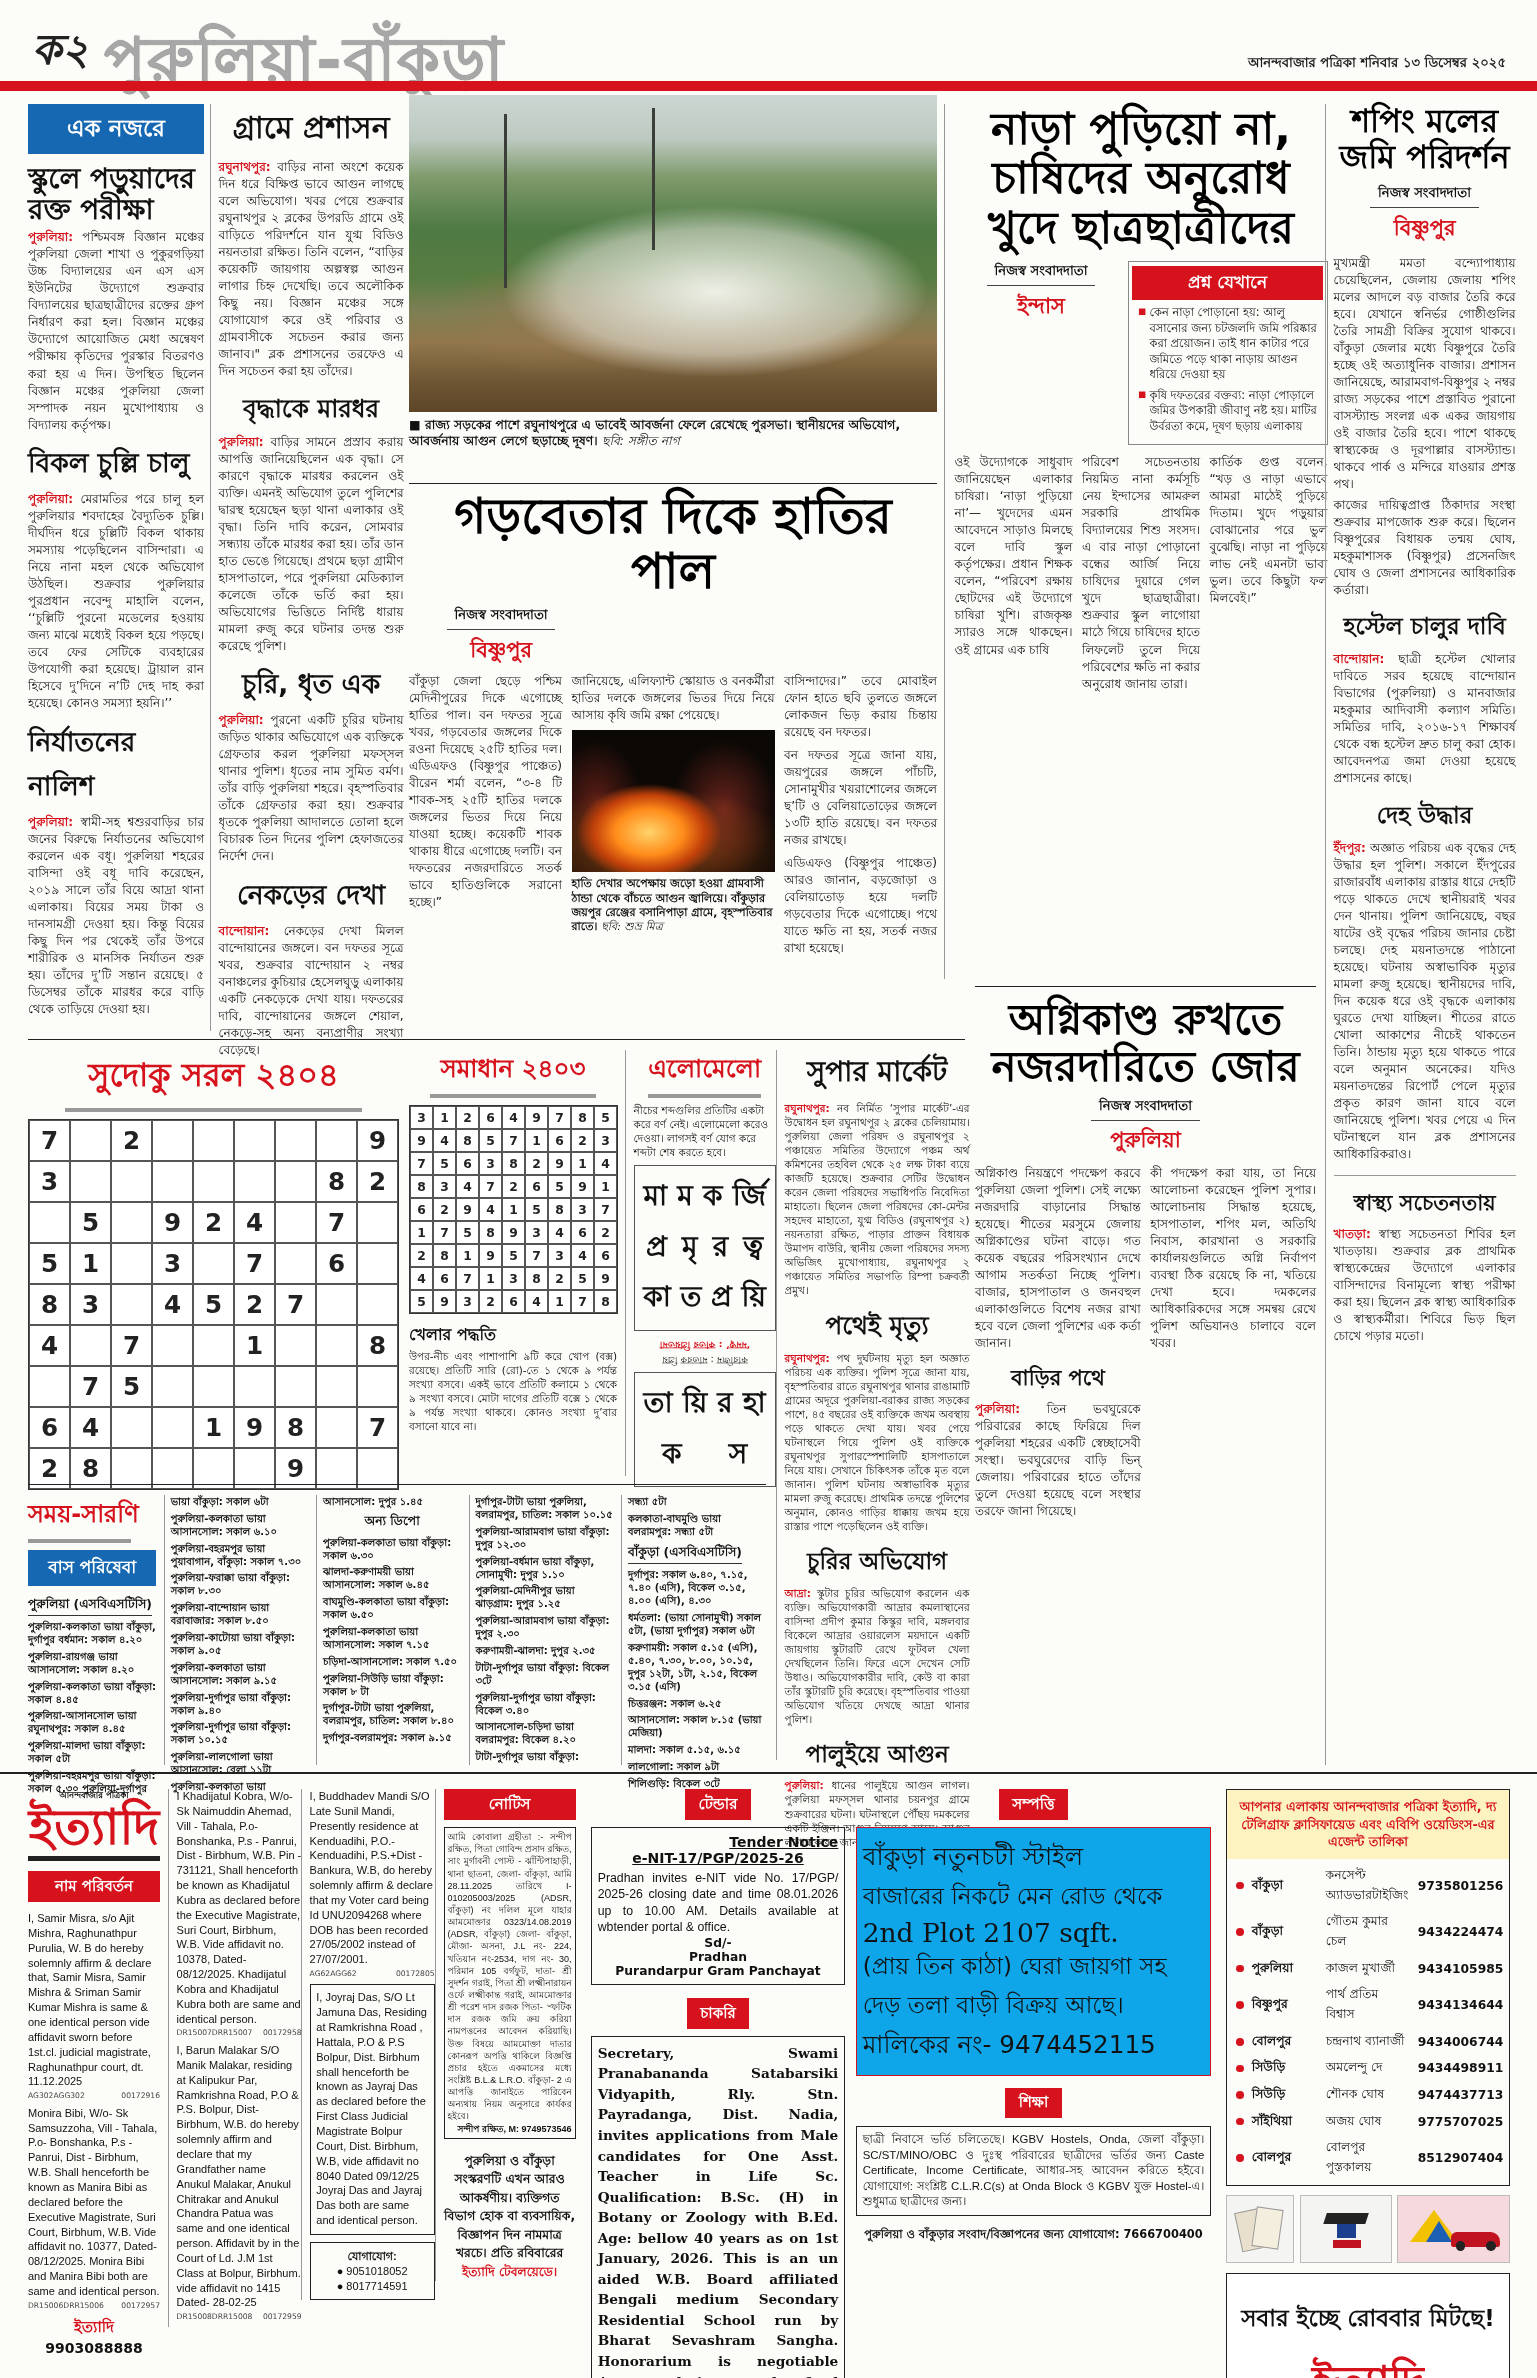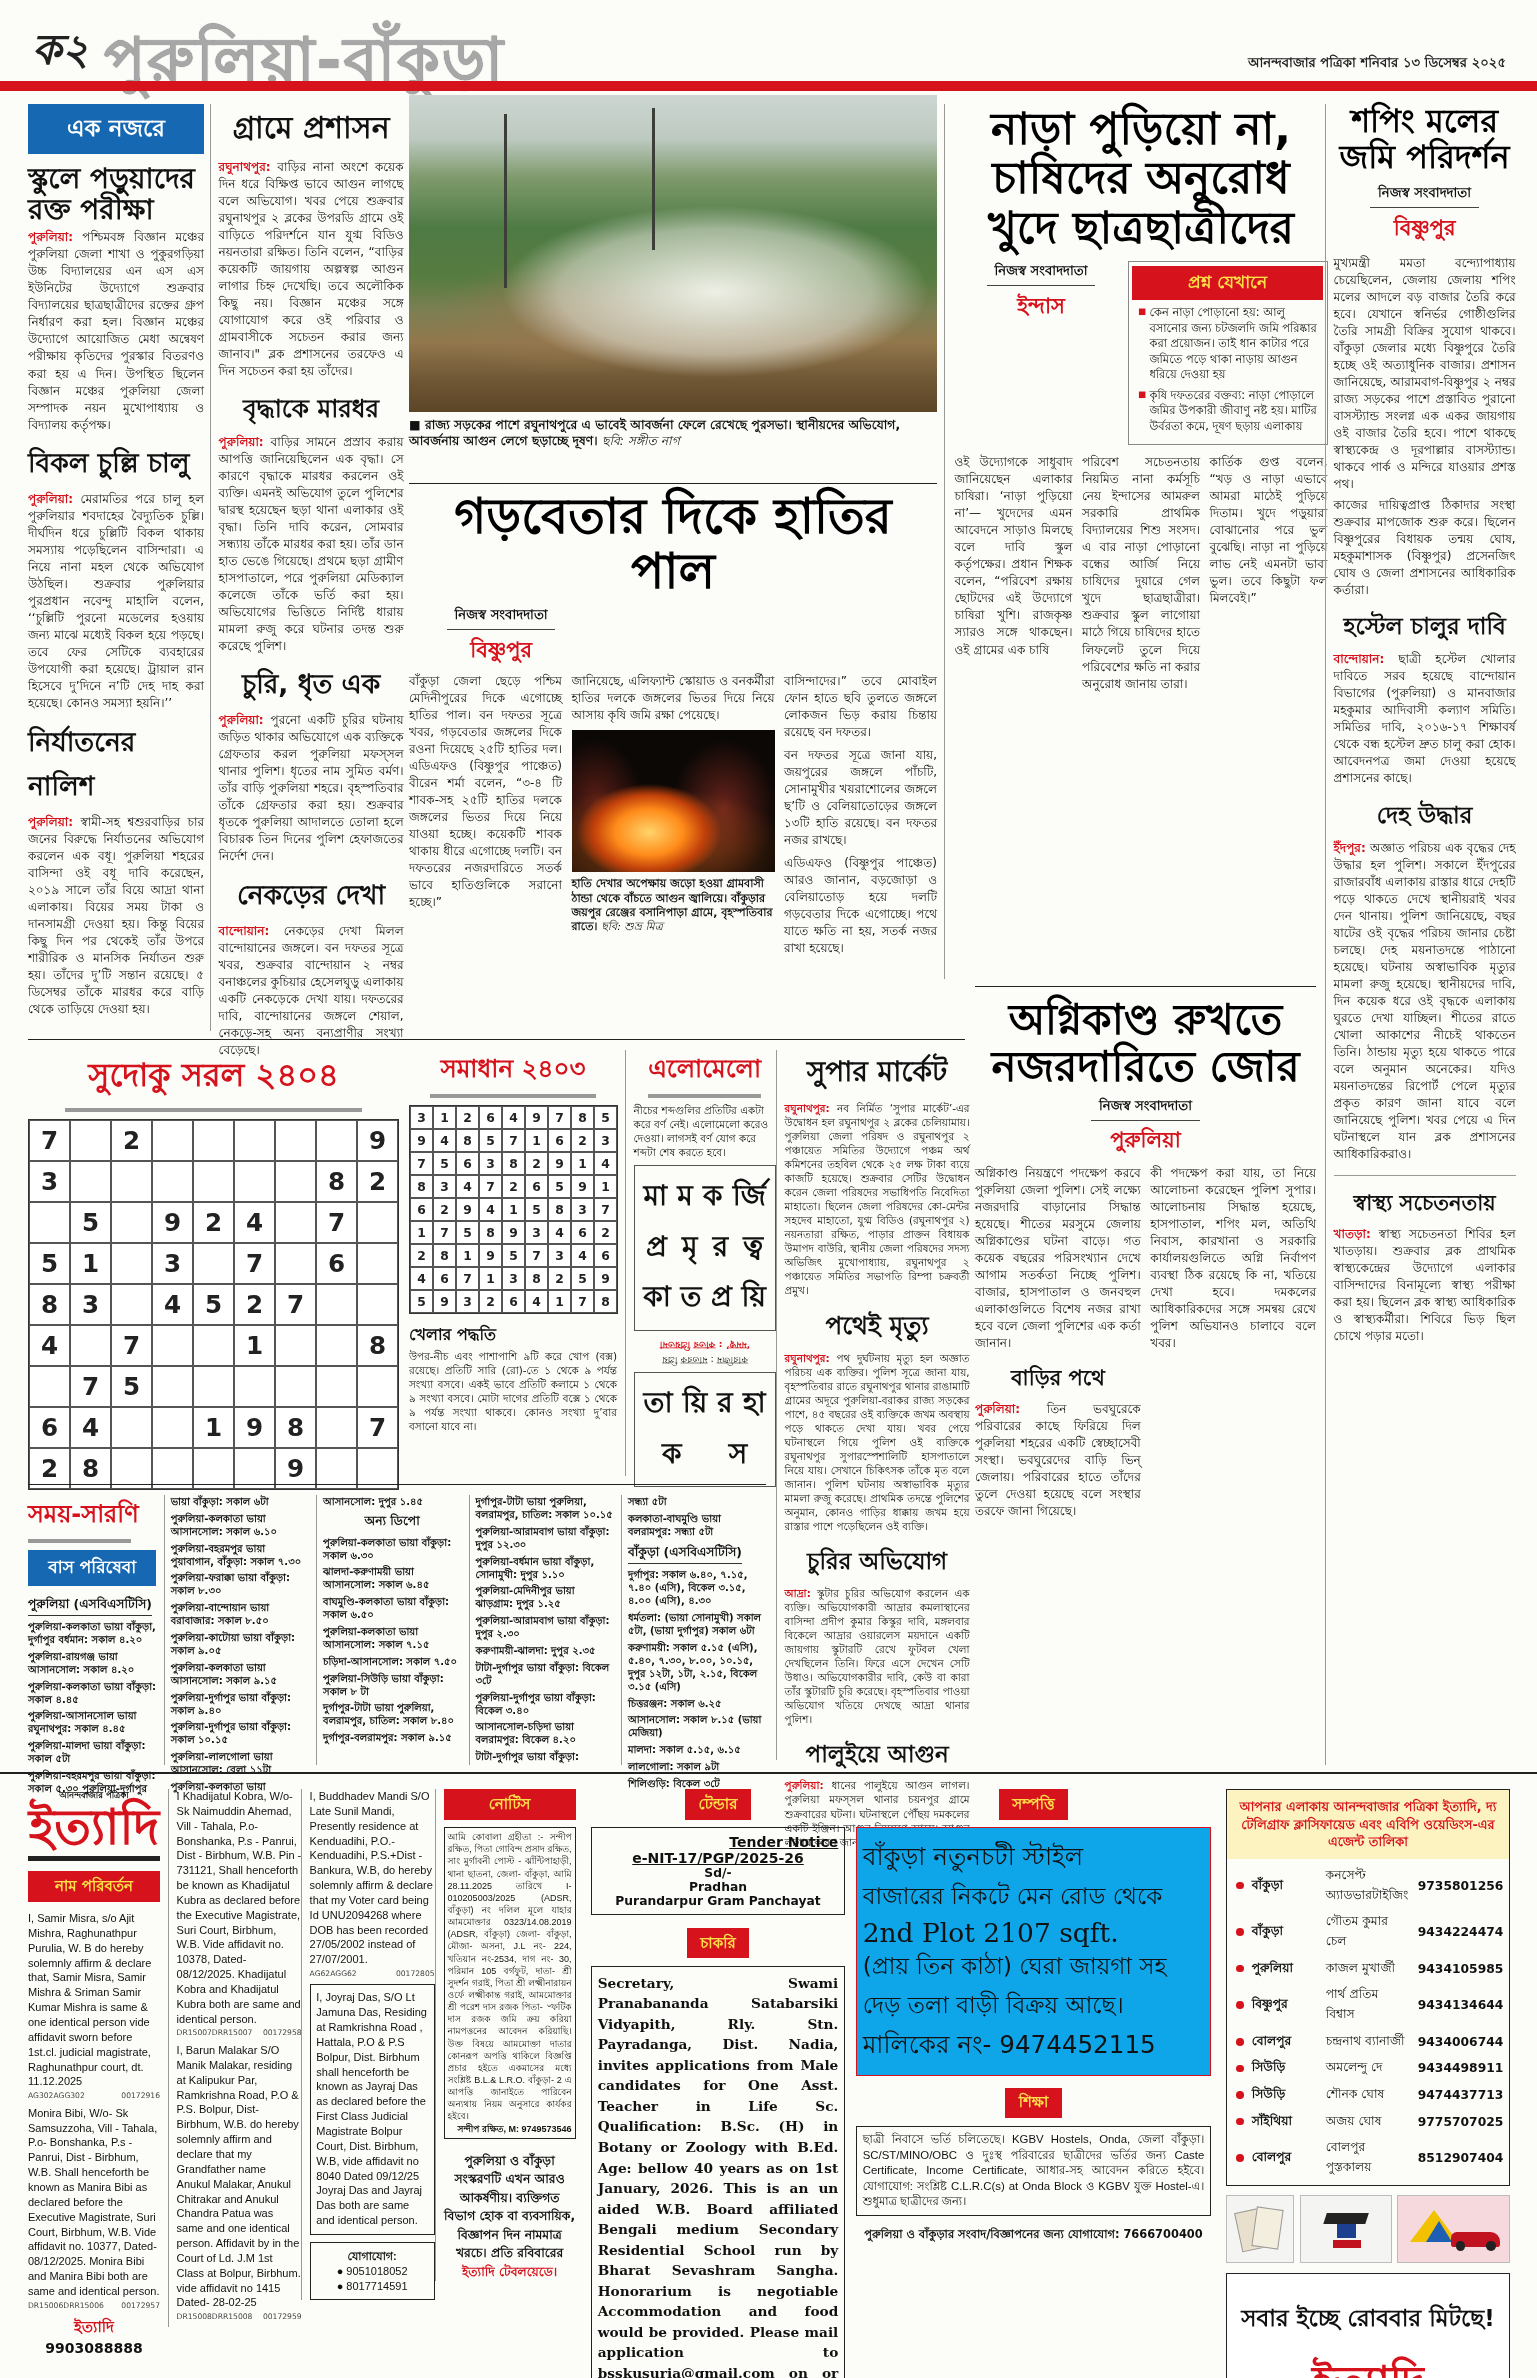--- a/index.html
+++ b/index.html
@@ -17,21 +17,21 @@
   .body-xs{font-size:10.4px;line-height:1.35;}
   .lead-place{color:#d6131c;font-weight:bold;}
   .byline{font-weight:bold;font-size:13.2px;text-align:center;border-bottom:1.9px solid #444;display:inline-block;padding:0 7.6px 1.9px;}
   .place-red{color:#d6131c;font-weight:bold;font-size:21px;text-align:center;margin-top:3.8px;}
   .vline{border-left:0.9px solid #999;}
   .hline{border-top:1.9px solid #222;}
   .hline-thin{border-top:0.9px solid #999;}
   
   .bluebox{background:#1668b3;color:#fff;font-weight:bold;text-align:center;font-size:23px;padding:5.7px 0;}
   .bluebox.small{font-size:17px;padding:3.8px 0;}
-  .red-label{background:#d6131c;color:#fde047;font-weight:bold;text-align:center;font-size:15px;padding:2.8px 13.2px;display:inline-block;}
+  .red-label{background:#d6131c;color:#ffffff;font-weight:bold;text-align:center;font-size:15px;padding:2.8px 13.2px;display:inline-block;}
   .rtitle{color:#d6131c;font-weight:bold;text-align:center;}
   .rtitle .bar{height:3.8px;background:#999;margin:3.8px auto 0;width:80%;}
   .subhead{font-weight:bold;font-size:24.6px;text-align:center;margin:9.5px 0 3.8px;}
   .art-head{font-weight:bold;color:#000;text-align:center;line-height:1.12;}
   
   .g-row{display:flex;}
   .g-cell{border:0.9px solid #555;display:flex;align-items:center;justify-content:center;font-weight:bold;color:#222;background:#fff;}
   .sudoku-big .g-cell{width:39px;height:39px;font-size:24.6px;}
   .sudoku-small .g-cell{width:21px;height:21px;font-size:12.3px;}
   
@@ -594,20 +594,21 @@
       <span>পুরুলিয়া ও বাঁকুড়া সংস্করণটি এখন আরও আকর্ষণীয়। ব্যক্তিগত বিভাগ হোক বা ব্যবসায়িক, বিজ্ঞাপন দিন নামমাত্র খরচে। প্রতি রবিবারের</span>
       <span class="ityadi">ইত্যাদি টেবলয়েডে।</span>
     </div>
   </div>
 
   <div class="abs" style="left:591px;top:1789px;width:254px;">
     <div style="text-align:center;"><span class="red-label">টেন্ডার</span></div>
     <div class="boxed" style="margin-top:7.6px;">
       <div style="text-align:right;font-weight:bold;font-size:14px;text-decoration:underline;">Tender Notice</div>
       <div style="text-align:center;font-weight:bold;font-size:14px;text-decoration:underline;">e-NIT-17/PGP/2025-26</div>
+      <div class="ad-text just" style="font-size:12.3px;margin-top:3.8px;">Pradhan invites e-NIT vide No. 17/PGP/ 2025-26 closing date and time 08.01.2026 up to 10.00 AM. Details available at wbtender portal &amp; office.</div>
       <div style="text-align:center;font-weight:bold;font-size:12.3px;">Sd/-</div>
       <div style="text-align:center;font-weight:bold;font-size:12.3px;">Pradhan</div>
       <div style="text-align:center;font-weight:bold;font-size:12.3px;">Purandarpur Gram Panchayat</div>
     </div>
     <div style="text-align:center;margin-top:13.2px;"><span class="red-label">চাকরি</span></div>
     <div class="boxed" style="margin-top:7.6px;">
       <div class="just" style="font-size:13.7px;font-weight:bold;line-height:1.5;font-family:'DejaVu Serif','Liberation Serif',serif;">Secretary, Swami Pranabananda Satabarsiki Vidyapith, Rly. Stn. Payradanga, Dist. Nadia, invites applications from Male candidates for One Asst. Teacher in Life Sc. Qualification: B.Sc. (H) in Botany or Zoology with B.Ed. Age: bellow 40 years as on 1st January, 2026. This is an un aided W.B. Board affiliated Bengali medium Secondary Residential School run by Bharat Sevashram Sangha. Honorarium is negotiable Accommodation and food would be provided. Please mail application to bsskusuria@gmail.com on or before 24th December, 2025.</div>
     </div>
   </div>
 

